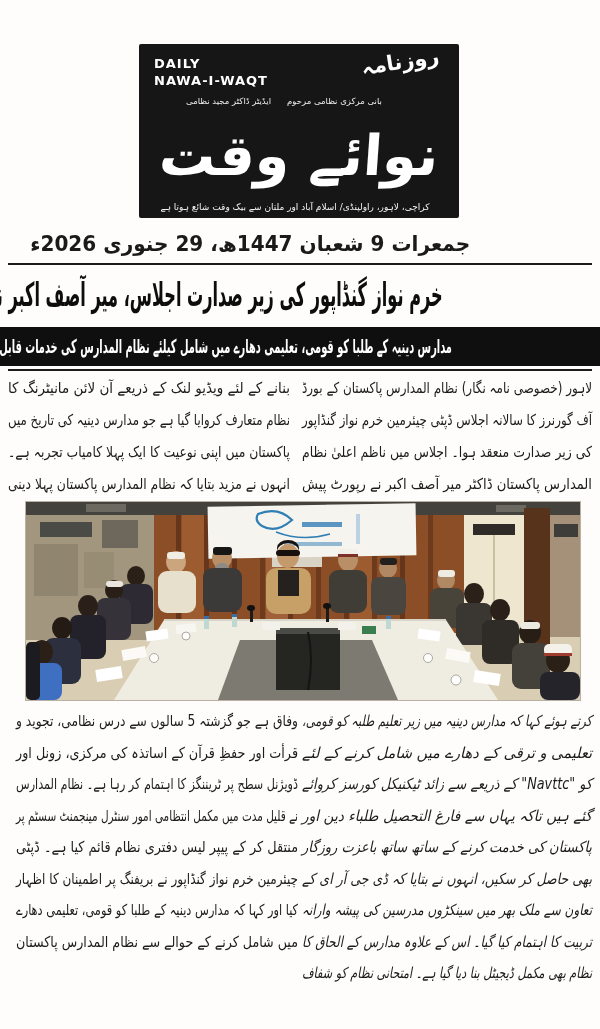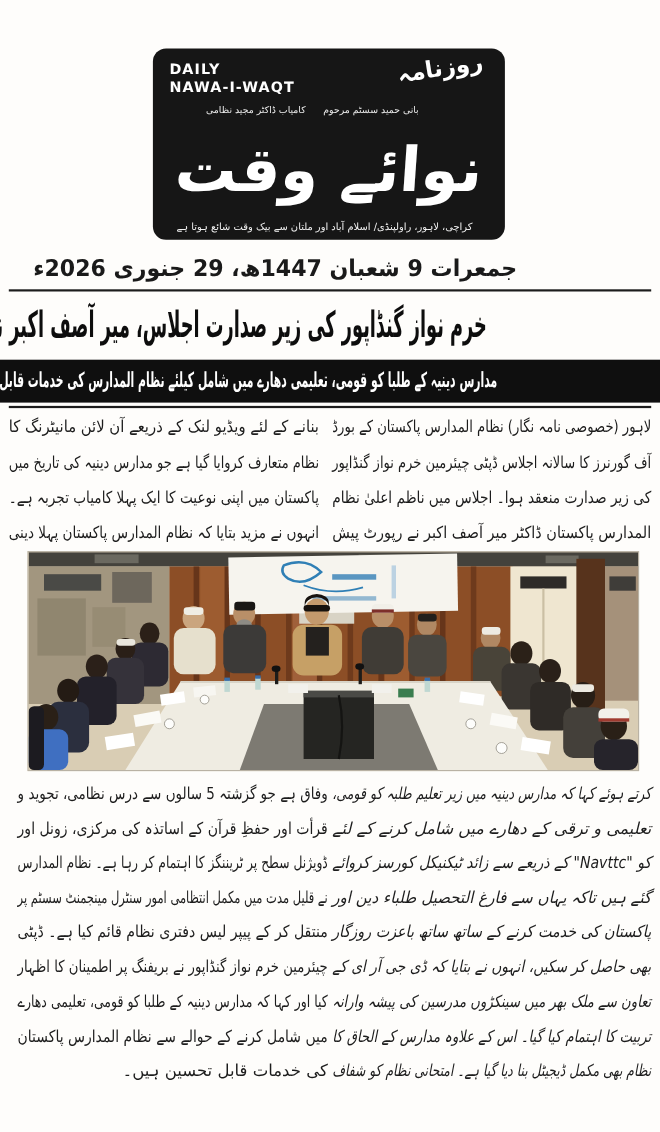--- a/index.html
+++ b/index.html
@@ -14,21 +14,21 @@
     background:var(--page-bg);
     font-family:"DejaVu Sans", sans-serif;
     color:var(--ink);
     overflow:hidden;
   }
   .page{position:relative;width:600px;height:1029px;background:var(--page-bg);}
 
   
   .masthead{
     position:absolute;left:139px;top:44px;width:320px;height:174px;
-    background:var(--masthead-bg);color:#fff;border-radius:12px;
+    background:var(--masthead-bg);color:#fff;border-radius:2px;
   }
   .daily{
     position:absolute;left:15px;top:12px;
     font-weight:bold;font-size:13px;letter-spacing:1px;line-height:1.3;
   }
   .roznama{
     position:absolute;right:20px;top:6px;
     font-size:21px;font-weight:bold;direction:rtl;
     transform:rotate(-9deg);
   }
@@ -100,22 +100,22 @@
 
 <div class="page">
 
   <header class="masthead">
     <div class="daily">
       <div>DAILY</div>
       <div>NAWA-I-WAQT</div>
     </div>
     <div class="roznama">روزنامہ</div>
     <div class="founders">
-      <span>بانی حمید سسٹم مرحوم</span>
-      <span>کامیاب ڈاکٹر مجید نظامی</span>
+      <span>بانی مرکزی نظامی مرحوم</span>
+      <span>ایڈیٹر ڈاکٹر مجید نظامی</span>
     </div>
     <div class="mast-logo">نوائے وقت</div>
     <div class="cities">کراچی، لاہور، راولپنڈی/ اسلام آباد اور ملتان سے بیک وقت شائع ہوتا ہے</div>
   </header>
 
   <div class="dateline" style="transform: scaleX(0.955256);">جمعرات 9 شعبان 1447ھ، 29 جنوری 2026ء</div>
   <div class="rule rule-date"></div>
 
   <h1 class="headline" style="transform: scaleX(0.488301);">خرم نواز گنڈاپور کی زیر صدارت اجلاس، میر آصف اکبر نے رپورٹ پیش کی</h1>
 
@@ -293,16 +293,15 @@
     </div>
   <div class="col col-bl">
       <div class="bodyline" style="transform: scaleX(0.817021);">وفاق ہے جو گزشتہ 5 سالوں سے درس نظامی، تجوید و</div>
       <div class="bodyline" style="transform: scaleX(0.850038);">قرأت اور حفظِ قرآن کے اساتذہ کی مرکزی، زونل اور</div>
       <div class="bodyline" style="transform: scaleX(0.745446);">ڈویژنل سطح پر ٹریننگز کا اہتمام کر رہا ہے۔ نظام المدارس</div>
       <div class="bodyline" style="transform: scaleX(0.696458);">نے قلیل مدت میں مکمل انتظامی امور سنٹرل مینجمنٹ سسٹم پر</div>
       <div class="bodyline" style="transform: scaleX(0.854788);">منتقل کر کے پیپر لیس دفتری نظام قائم کیا ہے۔ ڈپٹی</div>
       <div class="bodyline" style="transform: scaleX(0.801207);">چیئرمین خرم نواز گنڈاپور نے بریفنگ پر اطمینان کا اظہار</div>
       <div class="bodyline" style="transform: scaleX(0.757047);">کیا اور کہا کہ مدارس دینیہ کے طلبا کو قومی، تعلیمی دھارے</div>
       <div class="bodyline" style="transform: scaleX(0.8453);">میں شامل کرنے کے حوالے سے نظام المدارس پاکستان</div>
-      <div class="bodyline" style="">کی خدمات قابل تحسین ہیں۔</div>
     </div>
 
 </div>
 
 </body></html>

